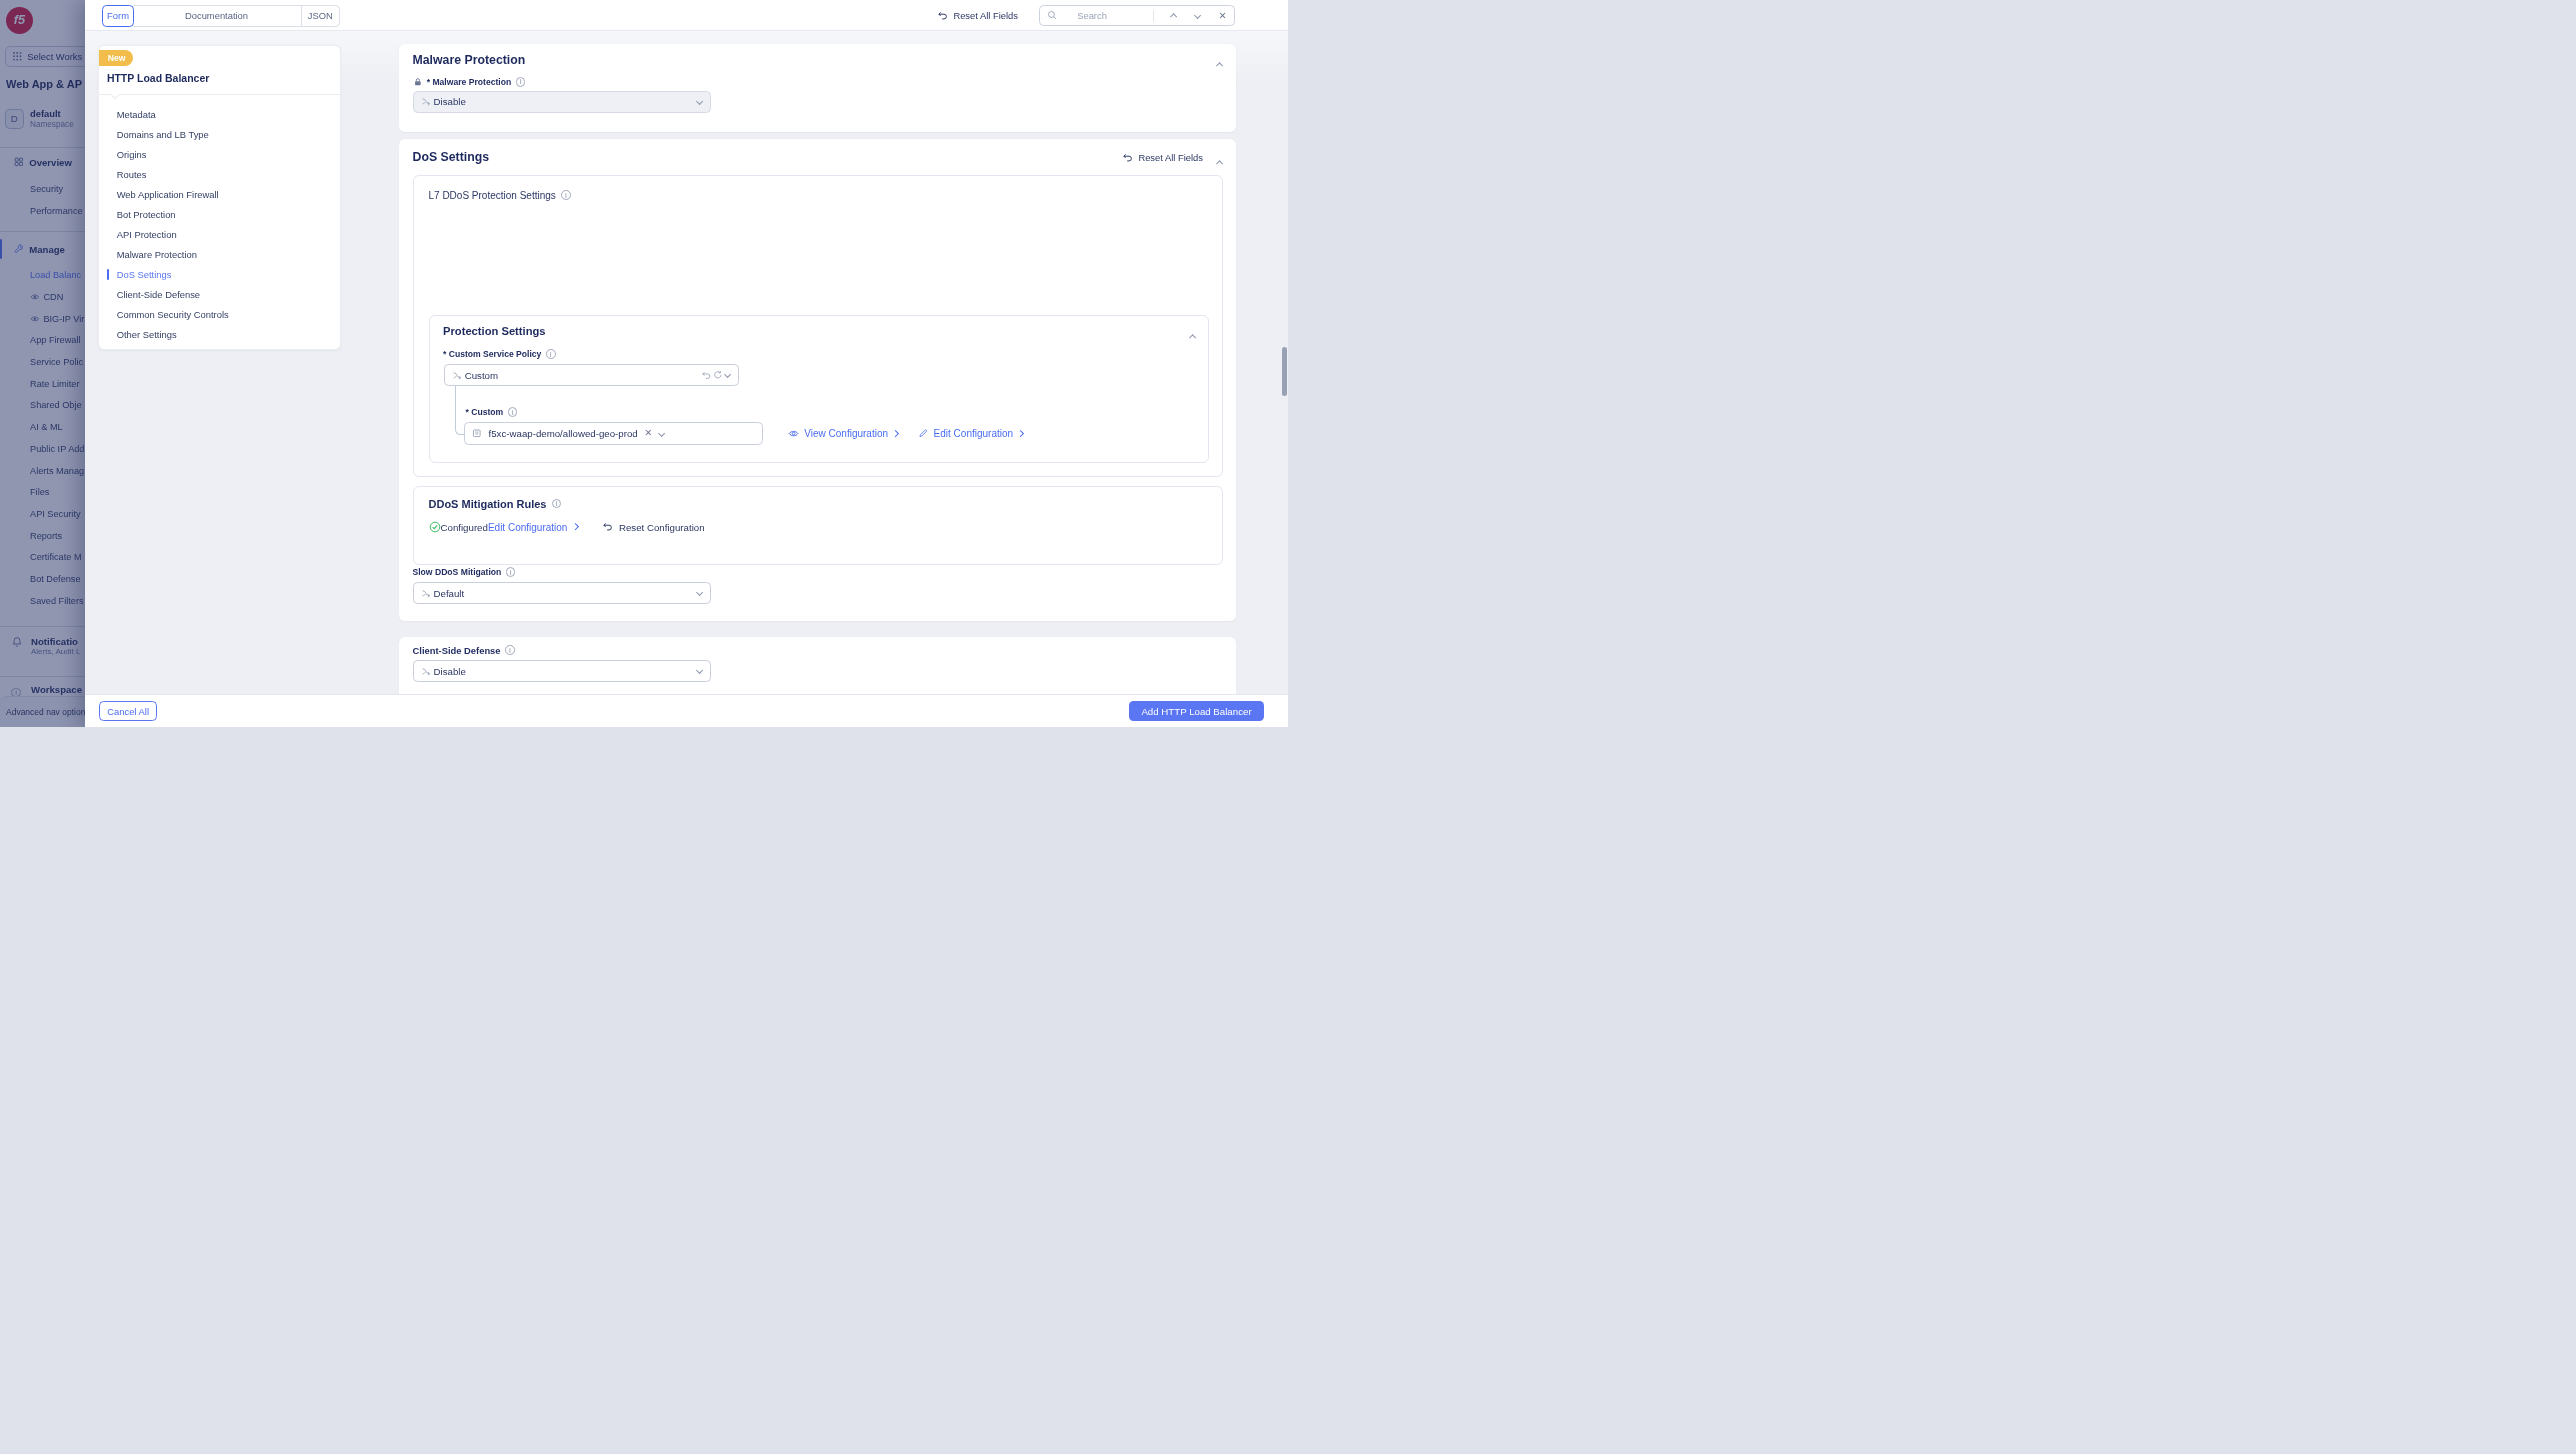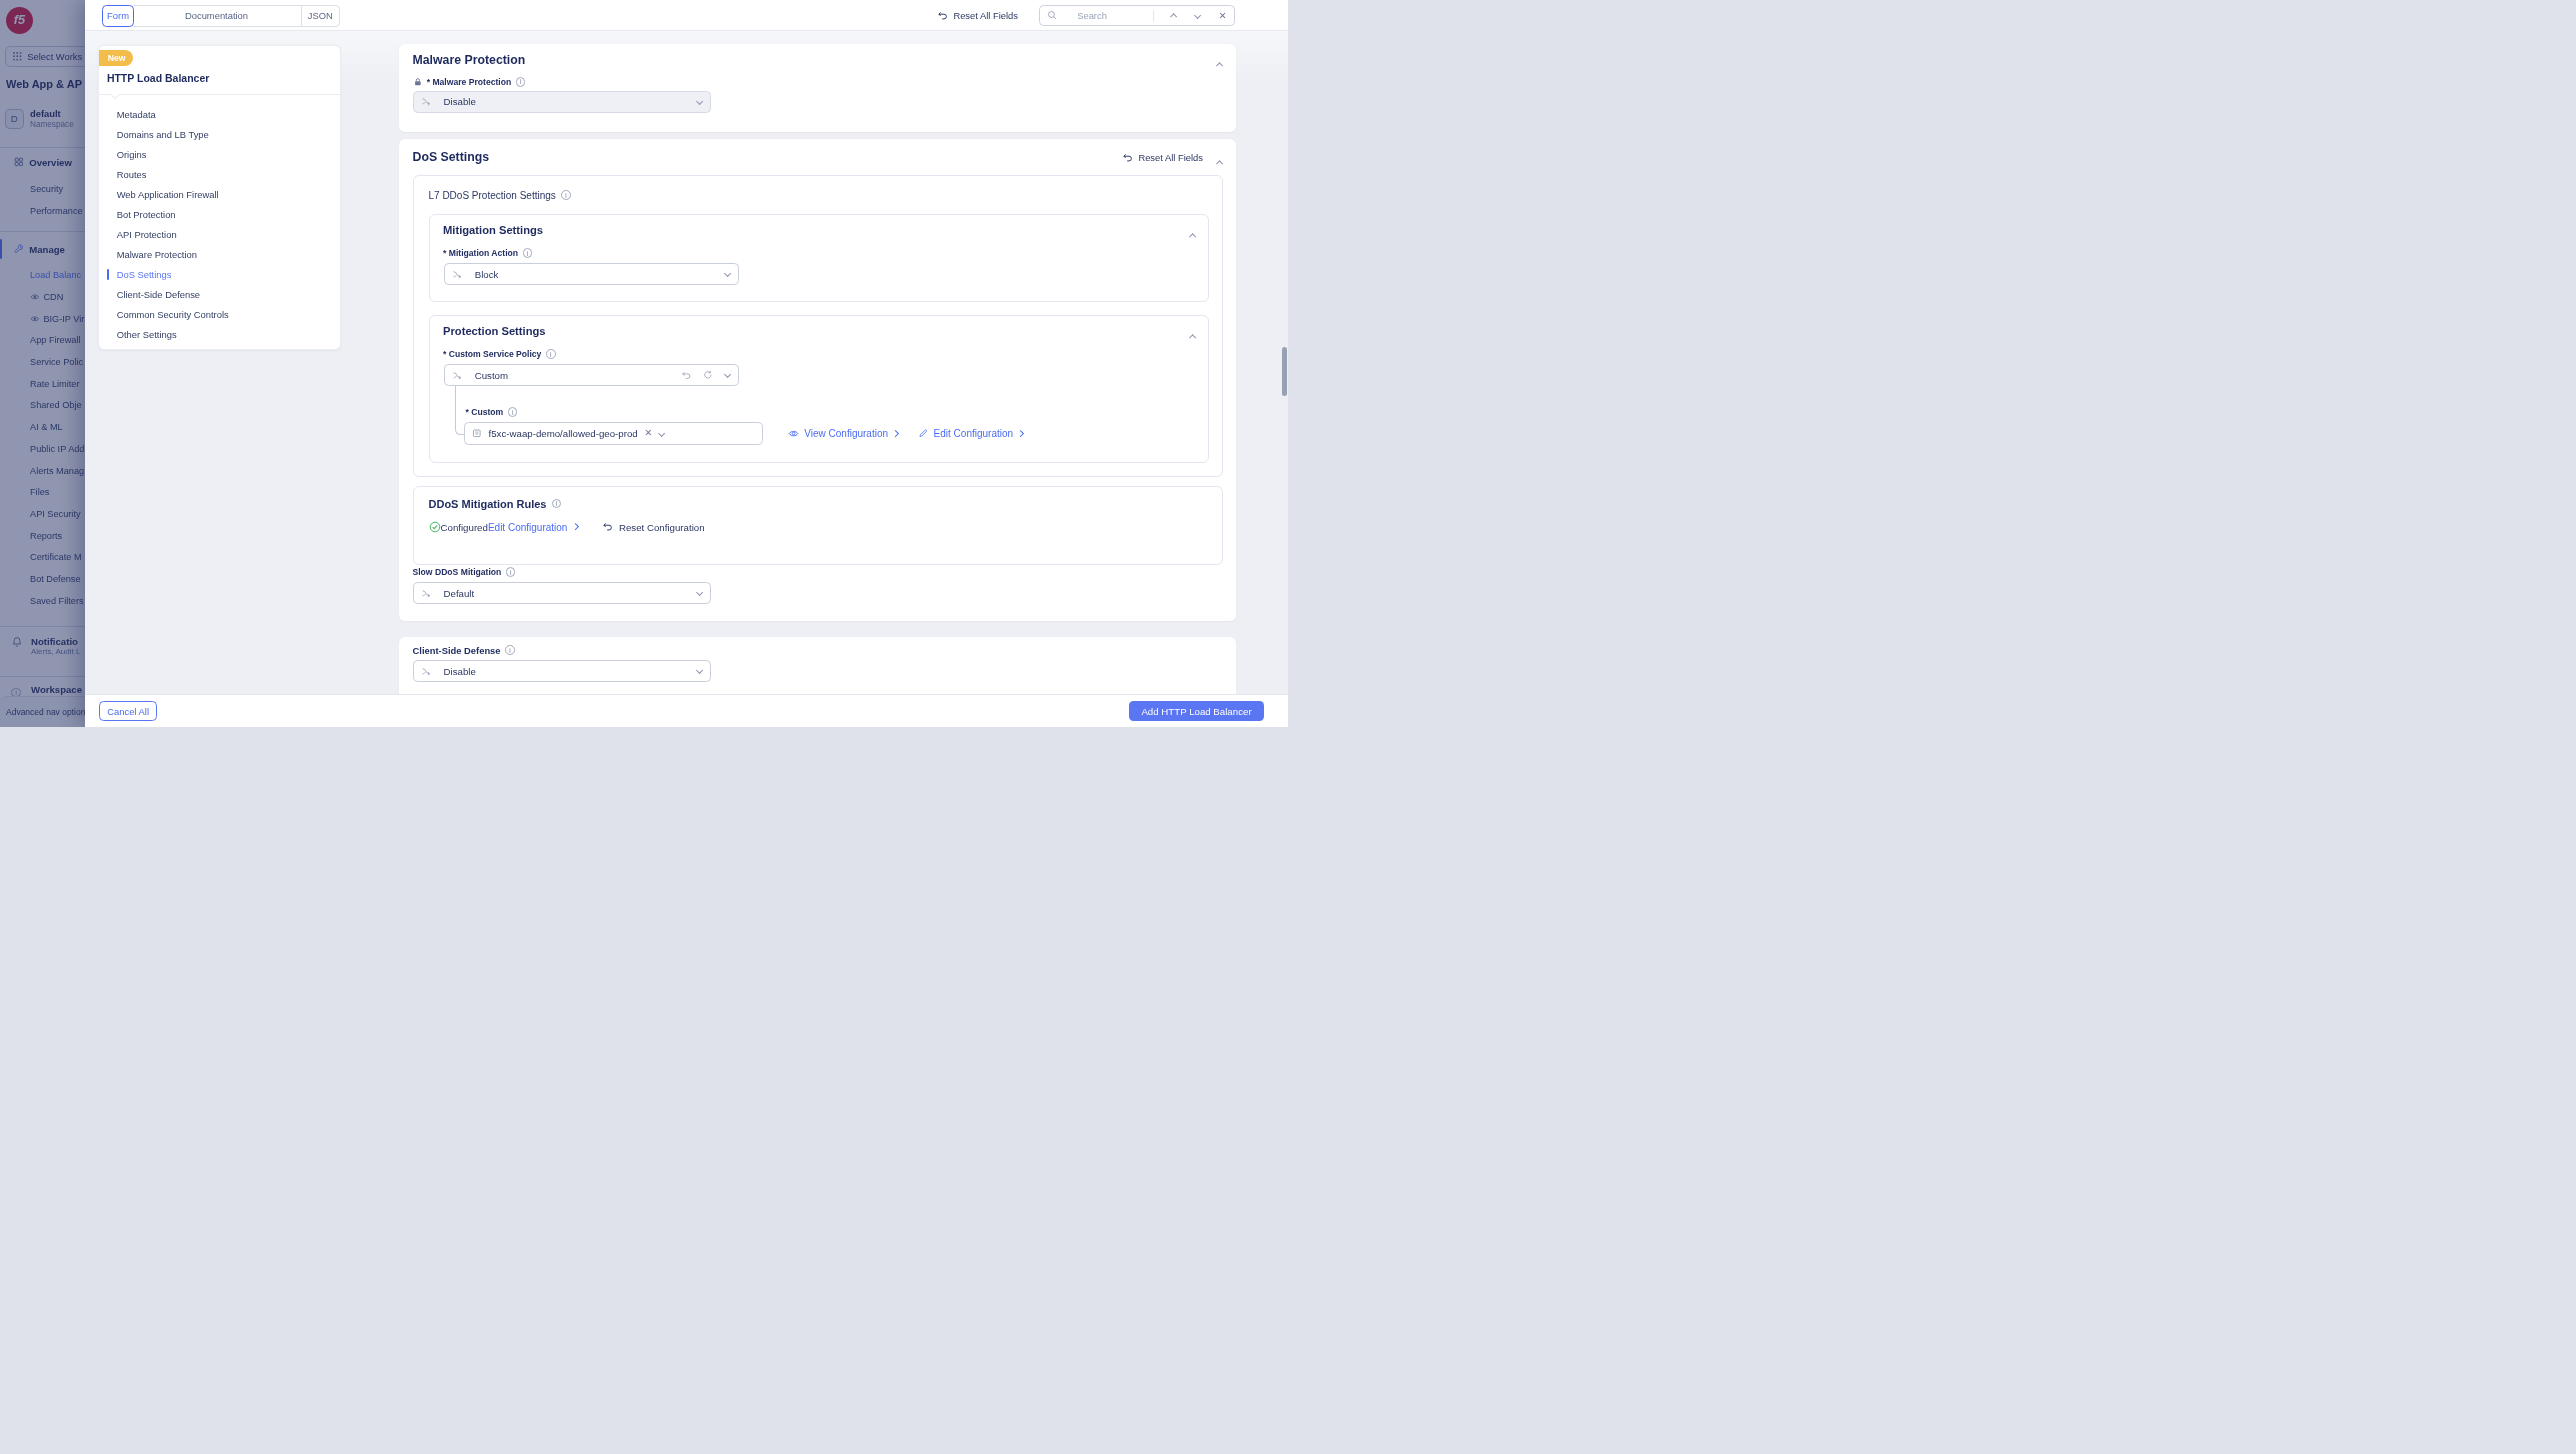--- a/index.html
+++ b/index.html
@@ -81,21 +81,21 @@
   .nitem.active::before{content:"";position:absolute;left:8.2px;top:4.5px;width:1.9px;height:11.2px;background:#4a6cf3;border-radius:1.5px;}
 
   
   .card{position:absolute;left:314px;width:837px;background:#fff;border-radius:6px;box-shadow:0 0.7px 2.2px rgba(20,30,60,.04);}
   .ctitle{position:absolute;left:13.5px;font-size:12.3px;font-weight:bold;color:#1e2a5e;display:flex;align-items:center;gap:5.2px;}
   .btitle{font-size:11.2px;font-weight:bold;color:#1e2a5e;}
   .ltitle{font-size:10px;color:#2b3763;display:flex;align-items:center;gap:5.2px;}
   .colbtn{position:absolute;right:13.5px;cursor:pointer;}
   .lbl{position:absolute;display:flex;align-items:center;gap:4.5px;font-size:8.6px;font-weight:bold;color:#232f62;white-space:nowrap;}
   .dd{position:absolute;height:22px;border:0.7px solid #c8cedb;border-radius:4.5px;background:#fff;display:flex;
-      align-items:center;gap:12px;padding:0 7.5px;font-size:9.7px;color:#2b3763;cursor:pointer;}
+      align-items:center;gap:2px;padding:0 7.5px;font-size:9.7px;color:#2b3763;cursor:pointer;}
   .dd.dis{background:#eef0f5;border-color:#d6dae3;}
   .dd .val{flex:1;white-space:nowrap;overflow:hidden;}
   .bcard{position:absolute;border:0.7px solid #e3e6ee;border-radius:6px;background:#fff;}
   .blink{display:flex;align-items:center;gap:5.2px;font-size:10px;color:#4a6cf3;cursor:pointer;white-space:nowrap;}
   .conn{position:absolute;left:25.4px;top:70px;width:9.7px;height:49px;border-left:0.7px solid #c3cad8;
         border-bottom:0.7px solid #c3cad8;border-bottom-left-radius:5.2px;}
   .conn::after{content:"";position:absolute;right:-3px;bottom:-2.2px;width:3.7px;height:3.7px;border-radius:50%;background:#c3cad8;}
   .nrow{position:absolute;left:34px;top:106px;display:flex;align-items:center;}
   .refsel{width:299px;height:22.5px;border:0.7px solid #c8cedb;border-radius:4.5px;background:#fff;display:flex;
           align-items:center;gap:6px;padding:0 7.5px;font-size:9.7px;color:#2b3763;cursor:pointer;}
@@ -340,35 +340,20 @@
           <span>Reset All Fields</span>
         </div>
         <div class="colbtn" style="top:15px"><span class="cv up"></span></div>
 
         <div class="bcard" style="left:13.5px;top:36px;width:810px;height:302px">
           <div class="ltitle" style="position:absolute;left:15px;top:13.5px">
             <span>L7 DDoS Protection Settings</span>
             <span class="nfo"></span>
           </div>
 
-          <div class="bcard" style="left:15px;top:38px;width:780px;height:88px">
-            <div class="btitle" style="position:absolute;left:13.5px;top:9px">Mitigation Settings</div>
-            <div class="colbtn" style="top:12px;right:12px"><span class="cv up"></span></div>
-            <div class="lbl" style="left:13.5px;top:33px">
-              <span>* Mitigation Action</span>
-              <span class="nfo"></span>
-            </div>
-            <div class="dd" style="left:14.2px;top:48px;width:295px">
-              <svg width="10.5" height="10.5" viewBox="0 0 14 14">
-                <path d="M2.2 3.6 C7 3.6 6.2 10.4 11 10.4 M9.2 8.5 L11.6 10.4 L9.2 12.2 M2.2 10.4 C4.2 10.4 4.9 9.3 5.5 8.2" fill="none" stroke="#97a0b4" stroke-width="1.2"></path>
-                </svg>
-              <span class="val">Block</span>
-              <span class="cv"></span>
-            </div>
-          </div>
 
           <div class="bcard" style="left:15px;top:139px;width:780px;height:148px">
             <div class="btitle" style="position:absolute;left:13.5px;top:9px">Protection Settings</div>
             <div class="colbtn" style="top:12px;right:12px"><span class="cv up"></span></div>
             <div class="lbl" style="left:13.5px;top:33px">
               <span>* Custom Service Policy</span>
               <span class="nfo"></span>
             </div>
             <div class="dd" style="left:14.2px;top:48px;width:295px">
               <svg width="10.5" height="10.5" viewBox="0 0 14 14">

